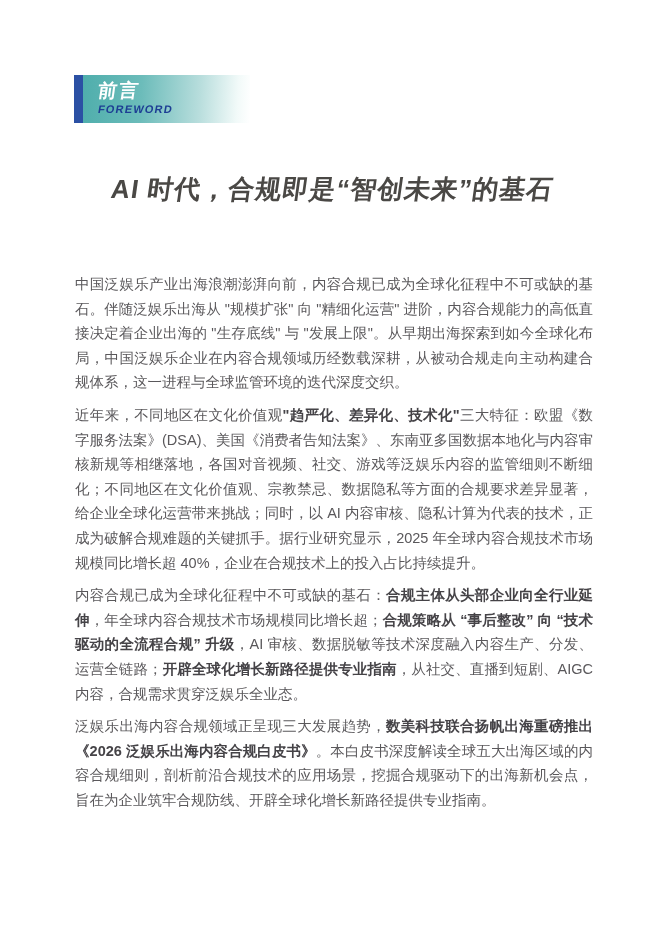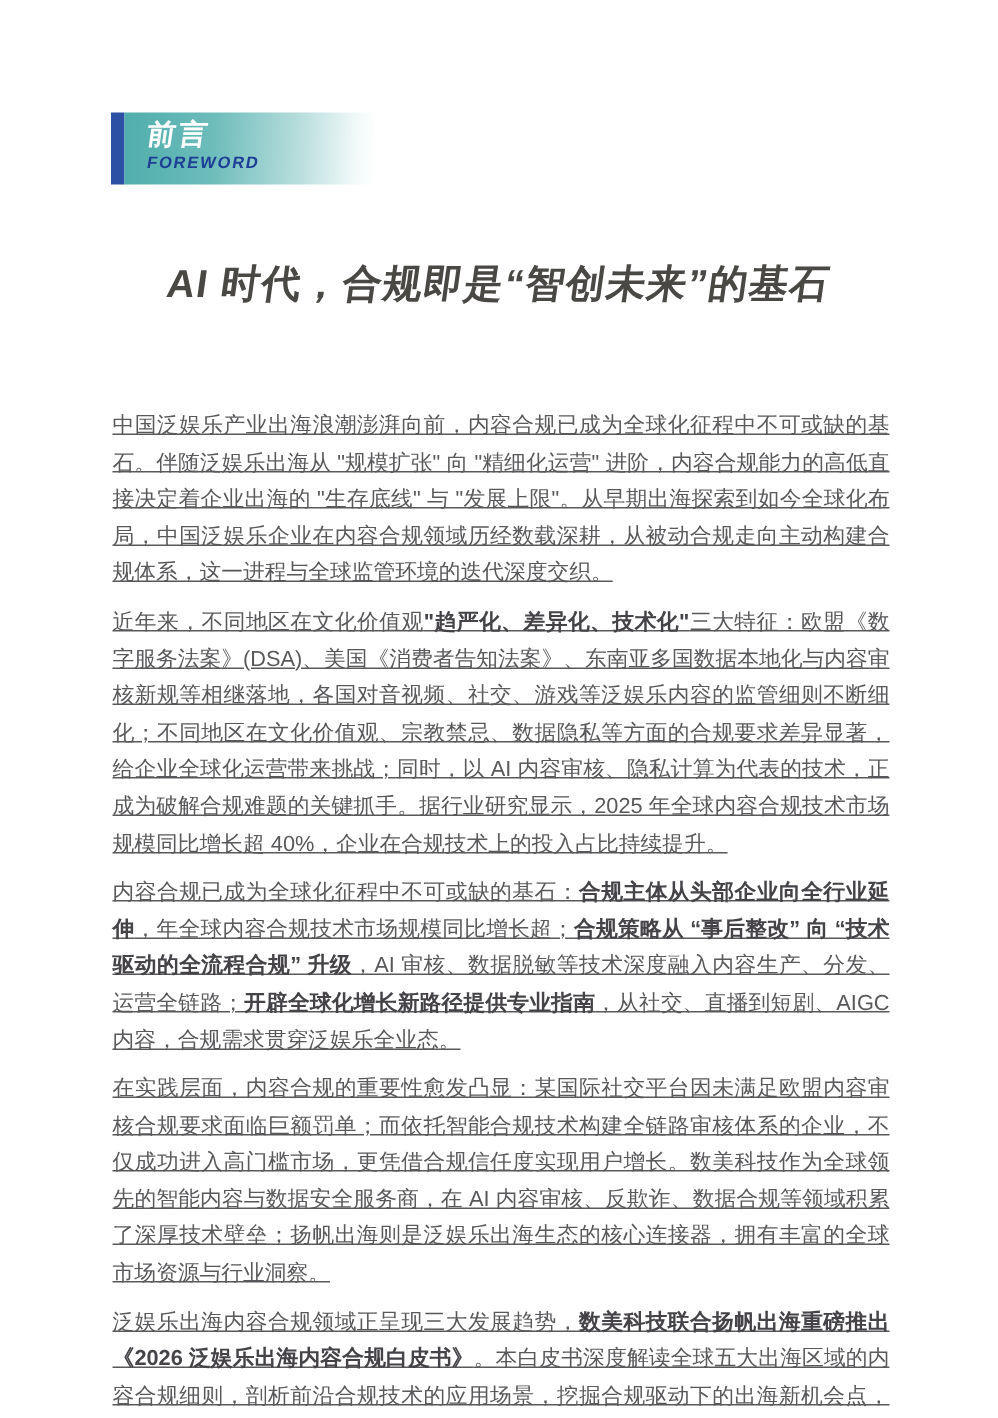--- a/index.html
+++ b/index.html
@@ -70,21 +70,21 @@
   
   .foreword-body {
     position: absolute;
     top: 272px; left: 75px;
     width: 518px;
     font-size: 14.5px;
     line-height: 24.6px;
     color: #5a585b;
     text-align: justify;
   }
-  .foreword-body p { margin: 0 0 8px 0; text-decoration: underline; }
+  .foreword-body p { margin: 0 0 8px 0; }
   .foreword-body .bold {
     font-weight: bold;
     color: #454347;
   }
 </style>
 </head>
 <body>
 
 <div class="page">
 
@@ -95,17 +95,16 @@
       <span class="badge-en">FOREWORD</span>
     </div>
   </div>
 
   <div class="doc-title">AI 时代，合规即是“智创未来”的基石</div>
 
   <div class="foreword-body">
       <p><span>中国泛娱乐产业出海浪潮澎湃向前，内容合规已成为全球化征程中不可或缺的基石。伴随泛娱乐出海从 "规模扩张" 向 "精细化运营" 进阶，内容合规能力的高低直接决定着企业出海的 "生存底线" 与 "发展上限"。从早期出海探索到如今全球化布局，中国泛娱乐企业在内容合规领域历经数载深耕，从被动合规走向主动构建合规体系，这一进程与全球监管环境的迭代深度交织。</span></p>
       <p><span>近年来，不同地区在文化价值观</span><span class="bold">"趋严化、差异化、技术化"</span><span>三大特征：欧盟《数字服务法案》(DSA)、美国《消费者告知法案》、东南亚多国数据本地化与内容审核新规等相继落地，各国对音视频、社交、游戏等泛娱乐内容的监管细则不断细化；不同地区在文化价值观、宗教禁忌、数据隐私等方面的合规要求差异显著，给企业全球化运营带来挑战；同时，以 AI 内容审核、隐私计算为代表的技术，正成为破解合规难题的关键抓手。据行业研究显示，2025 年全球内容合规技术市场规模同比增长超 40%，企业在合规技术上的投入占比持续提升。</span></p>
       <p><span>内容合规已成为全球化征程中不可或缺的基石：</span><span class="bold">合规主体从头部企业向全行业延伸</span><span>，年全球内容合规技术市场规模同比增长超；</span><span class="bold">合规策略从 “事后整改” 向 “技术驱动的全流程合规” 升级</span><span>，AI 审核、数据脱敏等技术深度融入内容生产、分发、运营全链路；</span><span class="bold">开辟全球化增长新路径提供专业指南</span><span>，从社交、直播到短剧、AIGC 内容，合规需求贯穿泛娱乐全业态。</span></p>
-      <p><span>在实践层面，内容合规的重要性愈发凸显：某国际社交平台因未满足欧盟内容审核合规要求面临巨额罚单；而依托智能合规技术构建全链路审核体系的企业，不仅成功进入高门槛市场，更凭借合规信任度实现用户增长。数美科技作为全球领先的智能内容与数据安全服务商，在 AI 内容审核、反欺诈、数据合规等领域积累了深厚技术壁垒；扬帆出海则是泛娱乐出海生态的核心连接器，拥有丰富的全球市场资源与行业洞察。</span></p>
       <p><span>泛娱乐出海内容合规领域正呈现三大发展趋势，</span><span class="bold">数美科技联合扬帆出海重磅推出《2026 泛娱乐出海内容合规白皮书》</span><span>。本白皮书深度解读全球五大出海区域的内容合规细则，剖析前沿合规技术的应用场景，挖掘合规驱动下的出海新机会点，旨在为企业筑牢合规防线、开辟全球化增长新路径提供专业指南。</span></p>
     </div>
 
 </div>
 
 </body></html>

